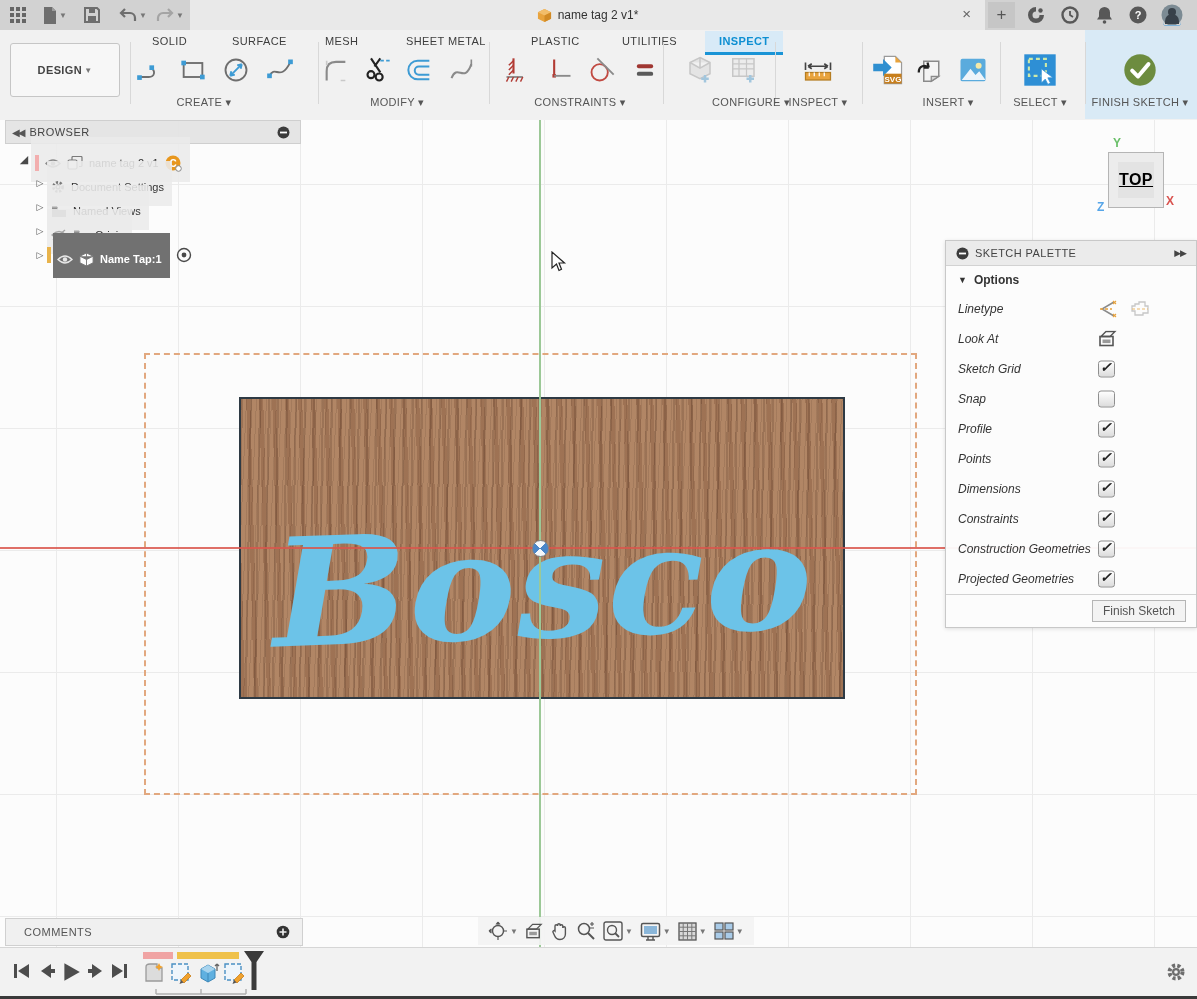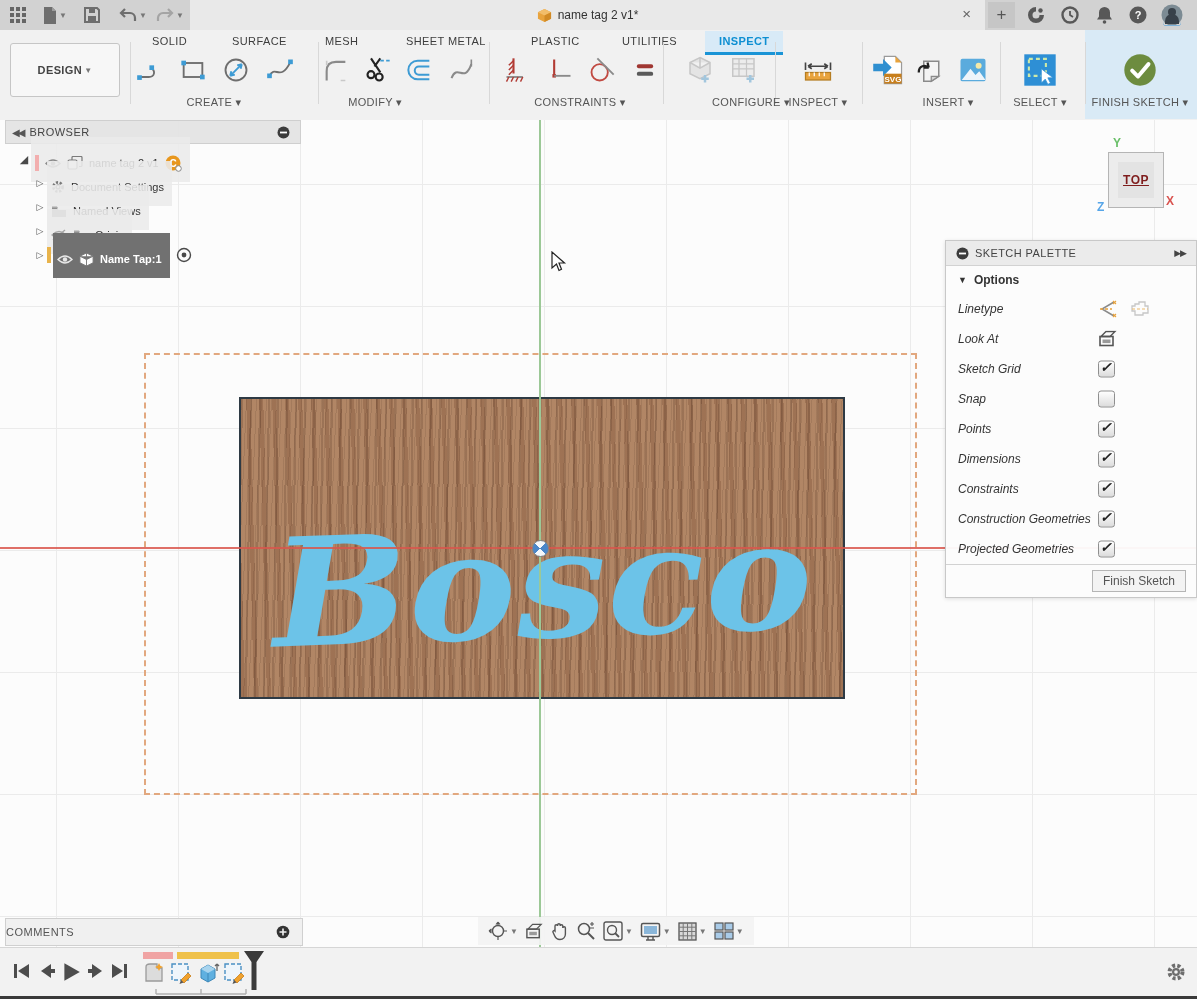--- a/index.html
+++ b/index.html
@@ -39,21 +39,21 @@
       repeating-linear-gradient(91deg, rgba(77,46,30,.22) 0 2px, transparent 2px 9px),
       repeating-linear-gradient(88.5deg, rgba(140,95,66,.38) 0 4px, rgba(198,154,117,.28) 4px 13px),
       repeating-linear-gradient(92.5deg, rgba(61,36,22,.18) 0 1px, transparent 1px 5px);}
   .bosco-text{font-family:"DejaVu Serif",serif;font-style:italic;font-weight:bold;fill:#6cc3e8;}
   #origin-pt{left:532px;top:420px;width:15px;height:15px;border-radius:50%;border:1px solid #7d848b;
      background:conic-gradient(from 45deg,#4a86c8 0 90deg,#f4f7fa 90deg 180deg,#4a86c8 180deg 270deg,#f4f7fa 270deg 360deg);}
   #cursor{left:551px;top:131px;}
 
   
   #viewcube{left:1108px;top:32px;width:54px;height:54px;background:#ececec;border:1px solid #b5b5b5;display:flex;align-items:center;justify-content:center;cursor:pointer;}
-  #viewcube .face{width:36px;height:36px;background:#e3e3e3;display:flex;align-items:center;justify-content:center;font-size:12px;font-weight:bold;color:#7f1d1d;letter-spacing:.5px;text-decoration:underline;}
+  #viewcube .face{width:36px;height:36px;background:#e3e3e3;display:flex;align-items:center;justify-content:center;font-size:16px;font-weight:bold;color:#000000;letter-spacing:.5px;text-decoration:underline;}
   .axis-label{position:absolute;font-size:12px;font-weight:bold;}
 
   
   #browser{left:5px;top:0;width:296px;}
   #browser-header{position:relative;height:22px;background:rgba(228,228,228,.95);border:1px solid #cfcfcf;display:flex;align-items:center;font-size:11px;color:#444;letter-spacing:.5px;}
   .hdr-glyph{color:#555;font-size:10px;margin:0 6px;cursor:pointer;}
   .brow{position:absolute;left:0;height:24px;display:flex;align-items:center;}
   .bpill{display:flex;align-items:center;background:rgba(235,235,235,.88);height:37px;padding:8px 8px 0 4px;gap:6px;font-size:11px;color:#333;cursor:pointer;}
   .btri{width:14px;text-align:center;color:#555;font-size:9px;cursor:pointer;flex:none;}
   .cbar{width:4px;height:16px;flex:none;}
@@ -219,21 +219,21 @@
           <path d="M7 17 L17 7 M7 17 l1 -4 m-1 4 l4 -1 M17 7 l-4 1 m4 -1 l-1 4" fill="none" stroke="#3d9bd4" stroke-width="1.6"></path>
         </svg>
     </div>
     <div class="ric" style="left:280px">
       <svg width="28" height="28" viewBox="0 0 24 24">
           <path d="M3 17 C8 7 12 23 21 5" fill="none" stroke="#6e6e6e" stroke-width="1.6"></path>
           <rect x="1" y="15" width="4" height="4" fill="#3d9bd4"></rect>
           <rect x="19" y="3" width="4" height="4" fill="#3d9bd4"></rect>
         </svg>
     </div>
-    <div class="group-label" style="left:214px"><span>CREATE</span> ▾</div>
+    <div class="group-label" style="left:204px"><span>CREATE</span> ▾</div>
 
     <div class="ric" style="left:336px">
       <svg width="28" height="28" viewBox="0 0 24 24">
           <path d="M4 21 V13 Q4 5 12 5 H20" fill="none" stroke="#8a8a8a" stroke-width="1.8"></path>
           <path d="M4 8 V4 M16 21 H20" stroke="#c9c9c9" stroke-width="1.4"></path>
         </svg>
     </div>
     <div class="ric" style="left:378px">
       <svg width="28" height="28" viewBox="0 0 24 24">
           <path d="M6 2 L14 14 M14 2 L9 9" stroke="#222" stroke-width="1.8" fill="none"></path>
@@ -247,21 +247,21 @@
           <path d="M20 4 H10 a8 8 0 0 0 0 16 H20" fill="none" stroke="#3d9bd4" stroke-width="1.7"></path>
           <path d="M20 9 H11 a3.5 3.5 0 0 0 0 7 H20" fill="none" stroke="#3d9bd4" stroke-width="1.7"></path>
         </svg>
     </div>
     <div class="ric" style="left:462px">
       <svg width="28" height="28" viewBox="0 0 24 24">
           <path d="M3 19 C8 6 14 24 20 7" fill="none" stroke="#8a8a8a" stroke-width="1.7"></path>
           <path d="M20 3 v6" stroke="#8a8a8a" stroke-width="1.4"></path>
         </svg>
     </div>
-    <div class="group-label" style="left:375px"><span>MODIFY</span> ▾</div>
+    <div class="group-label" style="left:397px"><span>MODIFY</span> ▾</div>
 
     <div class="ric" style="left:517px">
       <svg width="28" height="28" viewBox="0 0 24 24">
           <path d="M9 2 v13" stroke="#b23b34" stroke-width="1.8"></path>
           <path d="M9 4 l-4 4 M9 8 l-4 4 M9 12 l-4 4" stroke="#b23b34" stroke-width="1.3"></path>
           <path d="M3 18 h14" stroke="#8a8a8a" stroke-width="1.6"></path>
           <path d="M5 18 l-2 4 M9 18 l-2 4 M13 18 l-2 4 M17 18 l-2 4" stroke="#b23b34" stroke-width="1.2"></path>
         </svg>
     </div>
     <div class="ric" style="left:560px">
@@ -513,57 +513,63 @@
             <span class="cb" data-checked="true"></span>
           </span>
       </div>
       <div class="prow">
         <span>Snap</span>
         <span class="ctrl">
             <span class="cb" data-checked="false"></span>
           </span>
       </div>
       <div class="prow">
-        <span>Points</span>
+        <span>Profile</span>
         <span class="ctrl">
             <span class="cb" data-checked="true"></span>
           </span>
       </div>
       <div class="prow">
-        <span>Dimensions</span>
+        <span>Points</span>
         <span class="ctrl">
             <span class="cb" data-checked="true"></span>
           </span>
       </div>
       <div class="prow">
-        <span>Constraints</span>
+        <span>Dimensions</span>
         <span class="ctrl">
             <span class="cb" data-checked="true"></span>
           </span>
       </div>
       <div class="prow">
-        <span>Construction Geometries</span>
+        <span>Constraints</span>
         <span class="ctrl">
             <span class="cb" data-checked="true"></span>
           </span>
       </div>
       <div class="prow">
-        <span>Projected Geometries</span>
+        <span>Construction Geometries</span>
         <span class="ctrl">
             <span class="cb" data-checked="true"></span>
           </span>
       </div>
+      <div class="prow">
+        <span>Projected Geometries</span>
+        <span class="ctrl">
+            <span class="cb" data-checked="true"></span>
+          </span>
+      </div>
 
       <div id="palette-footer">
         <button id="finish-sketch-btn">Finish Sketch</button>
       </div>
     </div>
 
     <div class="abs" id="comments">
-      <span style="">COMMENTS</span>
+      <span style="margin-left:18px">COMMENTS</span>
       <span class="plus">
         <svg width="14" height="14" viewBox="0 0 14 14">
             <circle cx="7" cy="7" r="6.3" fill="#333"></circle>
             <path d="M7 3.5 v7 M3.5 7 h7" stroke="#f0f0f0" stroke-width="1.6"></path>
           </svg>
       </span>
     </div>
 
     <div class="abs" id="navbar">
       <span class="nav-ic">

